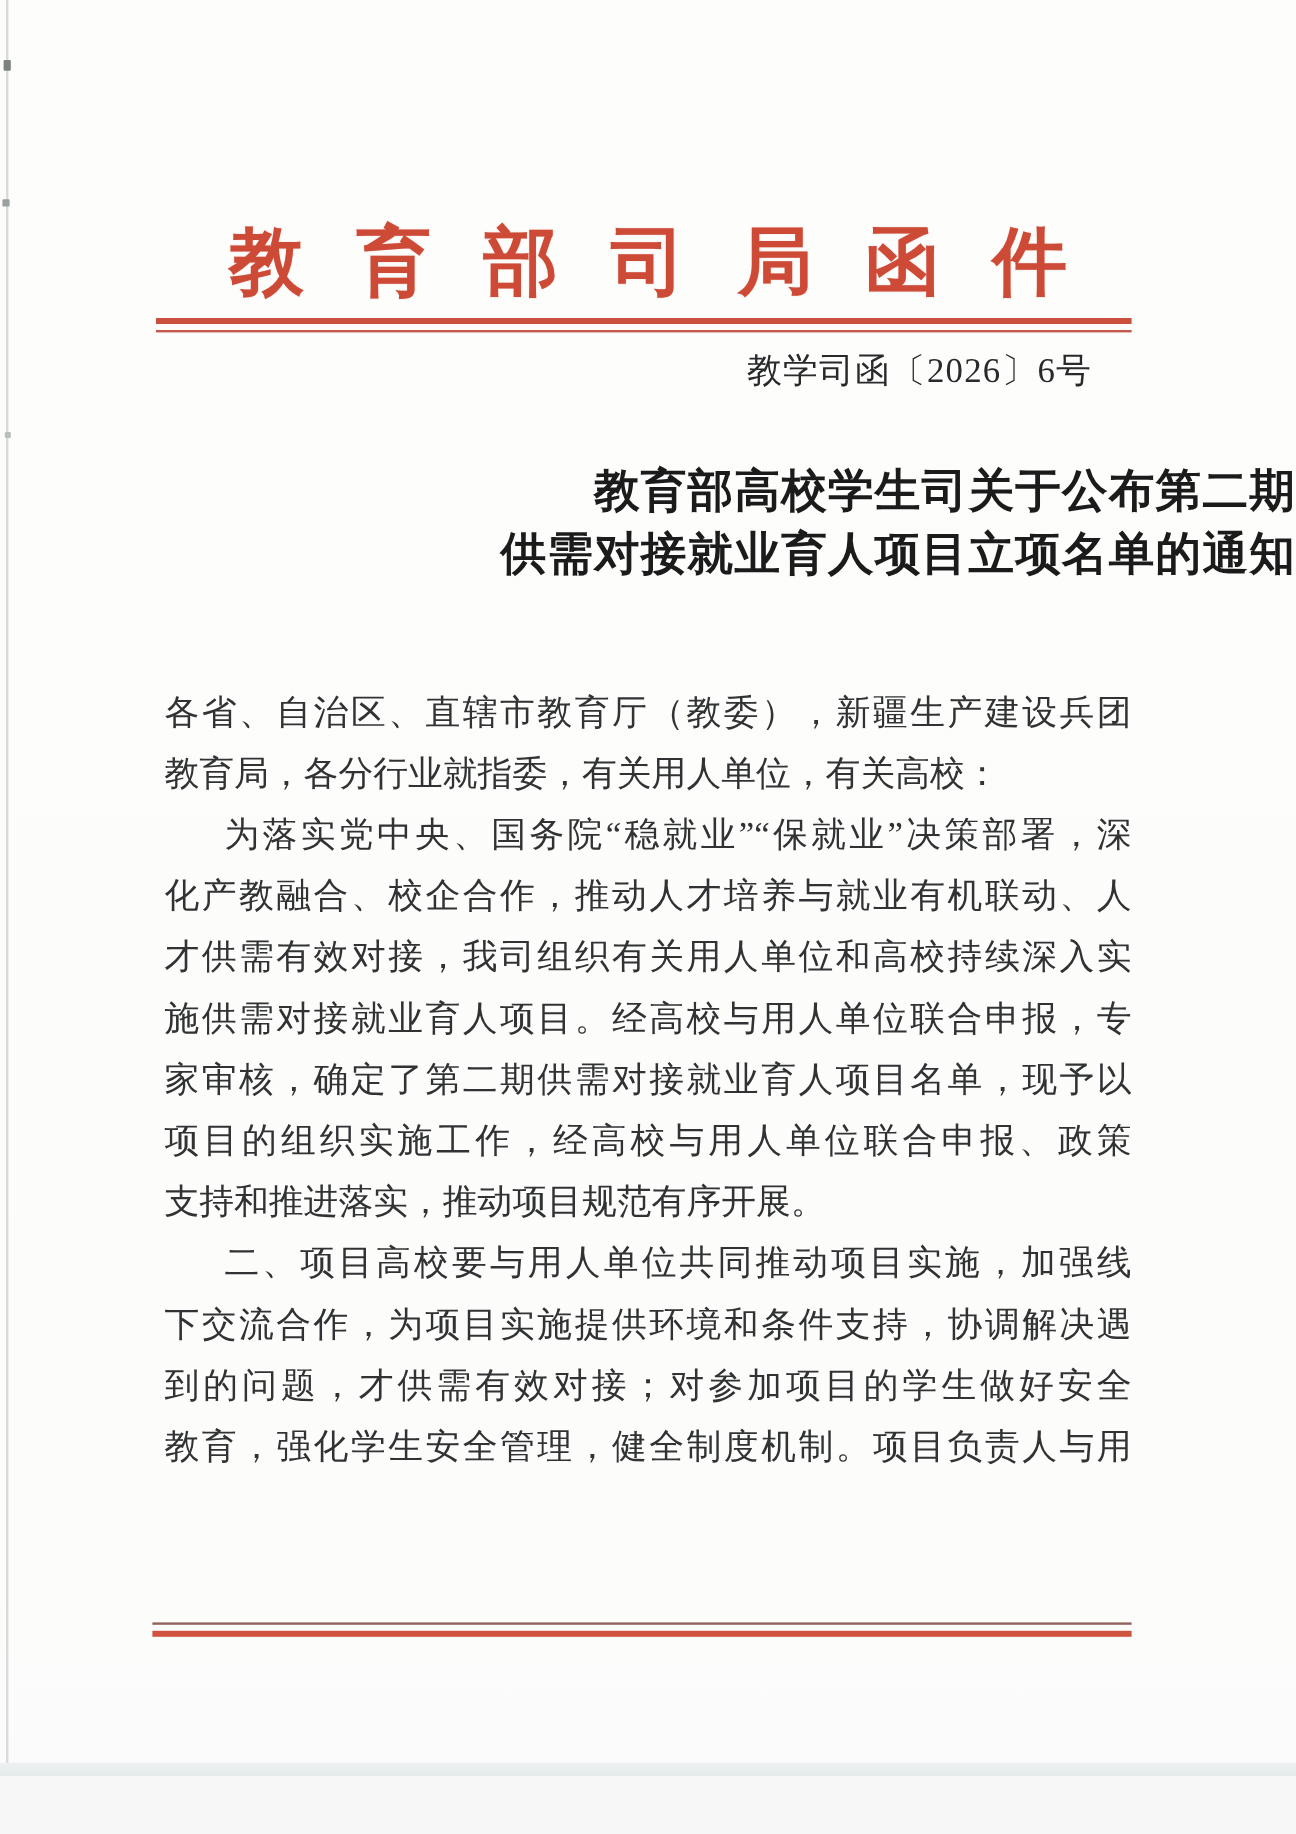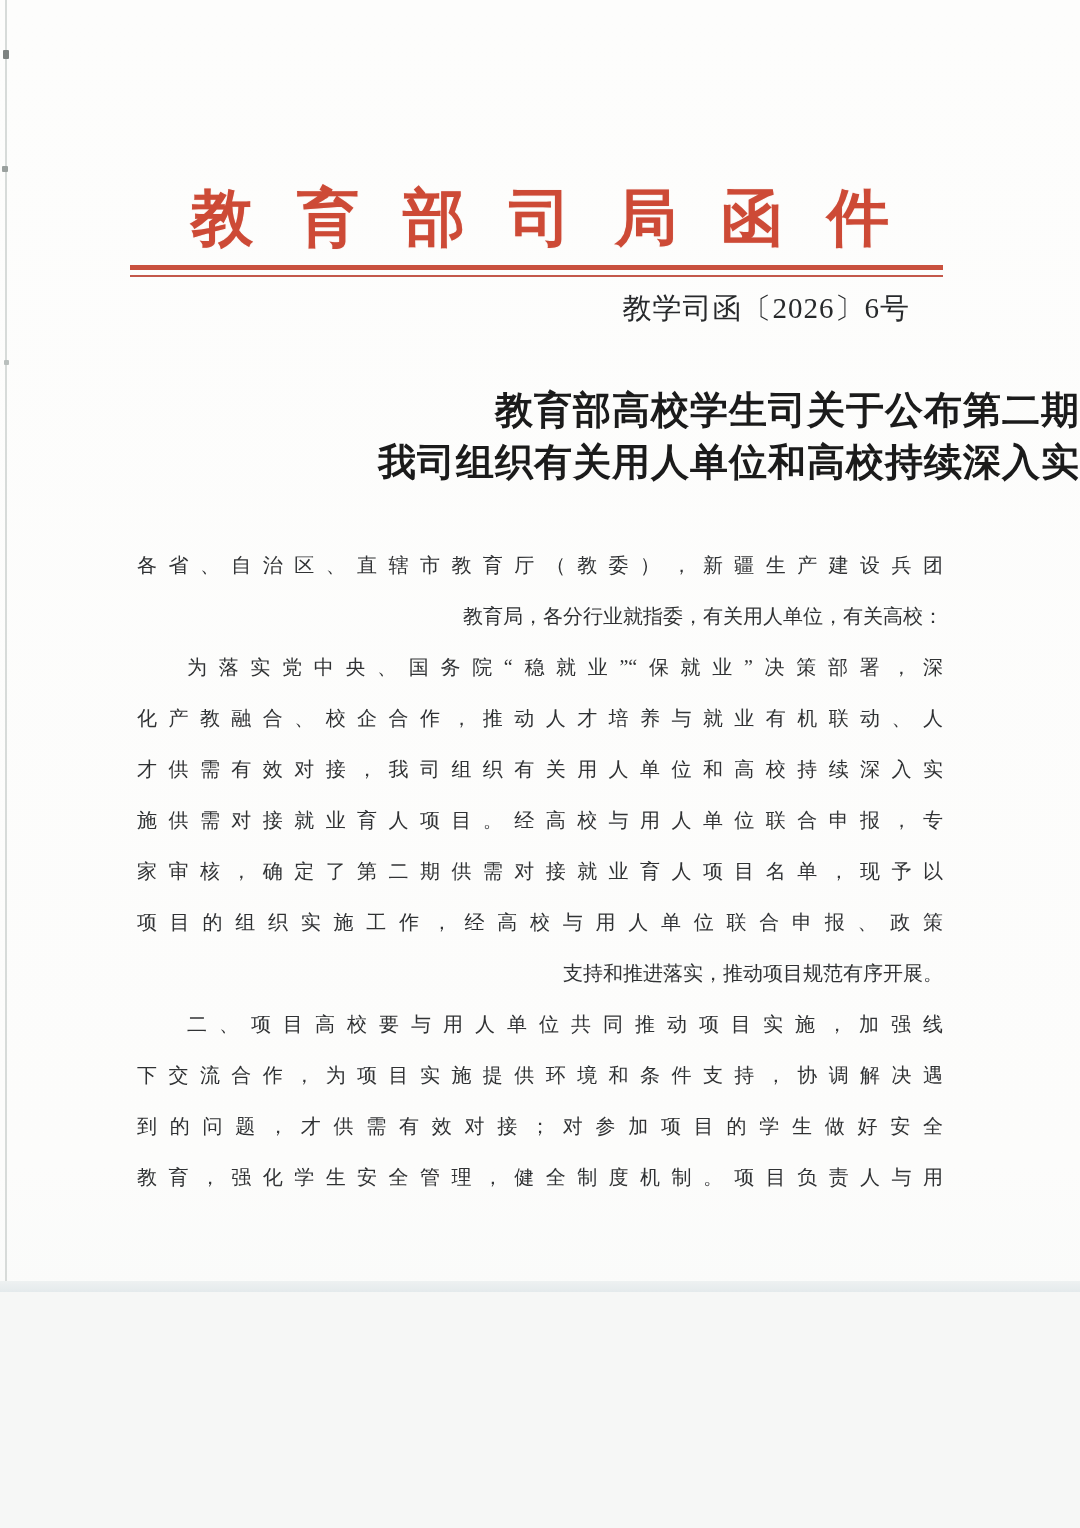--- a/index.html
+++ b/index.html
@@ -3,21 +3,21 @@
 <meta charset="utf-8">
 <style>
   * { margin: 0; padding: 0; box-sizing: border-box; }
   html, body {
     width: 1080px; height: 1528px;
     font-family: "Liberation Serif", "DejaVu Serif", serif;
     background: #f6f7f6;
   }
   .scan {
     position: relative;
-    width: 1080px; height: 1292px;
+    width: 1080px; height: 1480px;
     background: linear-gradient(180deg, #fdfdfc 0%, #fcfcfb 90%, #fafbfa 100%);
     overflow: hidden;
   }
   
   .edge-left {
     position: absolute; left: 5px; top: 0; width: 2px; height: 1510px;
     background: #d7dbd9;
   }
   .edge-bottom {
     position: absolute; left: 0; bottom: 0; width: 1080px; height: 11px;
@@ -50,29 +50,29 @@
   
   .title {
     position: absolute; top: 384px; left: 0; right: 0;
     text-align: right;
     font-size: 38px; font-weight: 700; color: #1b1b1b;
     line-height: 52px; letter-spacing: 1px;
   }
 
   
   .body-text {
-    position: absolute; top: 540px; left: 137px; width: 806px;
-    font-size: 20px; color: #303234;
+    position: absolute; top: 569px; left: 137px; width: 806px;
+    font-size: 29px; color: #303234;
   }
   .ln {
     height: 51px; line-height: 51px;
     white-space: normal;
   }
   .ln.fill { text-align: justify; text-align-last: justify; }
-  .ln.end  { text-align: right; }
+  .ln.end  { text-align: left; }
   .ln.indent { padding-left: 50px; }
 
   
   .footer-rule { position: absolute; top: 1352px; left: 127px; width: 816px; }
   .footer-rule .thin  { height: 2px; background: #92635d; margin-bottom: 5px; }
   .footer-rule .thick { height: 5px; background: #cf5440; }
 </style>
 </head>
 <body>
 
@@ -88,21 +88,21 @@
 
   <div class="header-rule">
     <div class="thick"></div>
     <div class="thin"></div>
   </div>
 
   <div class="doc-number">教学司函〔2026〕6号</div>
 
   <div class="title">
     <div>教育部高校学生司关于公布第二期</div>
-    <div>我司组织有关用人单位和高校持续深入实</div>
+    <div>供需对接就业育人项目立项名单的通知</div>
   </div>
 
   <main class="body-text">
     <div class="ln fill">各省、自治区、直辖市教育厅（教委），新疆生产建设兵团</div>
     <div class="ln end">教育局，各分行业就指委，有关用人单位，有关高校：</div>
     <div class="ln fill indent">为落实党中央、国务院“稳就业”“保就业”决策部署，深</div>
     <div class="ln fill">化产教融合、校企合作，推动人才培养与就业有机联动、人</div>
     <div class="ln fill">才供需有效对接，我司组织有关用人单位和高校持续深入实</div>
     <div class="ln fill">施供需对接就业育人项目。经高校与用人单位联合申报，专</div>
     <div class="ln fill">家审核，确定了第二期供需对接就业育人项目名单，现予以</div>

